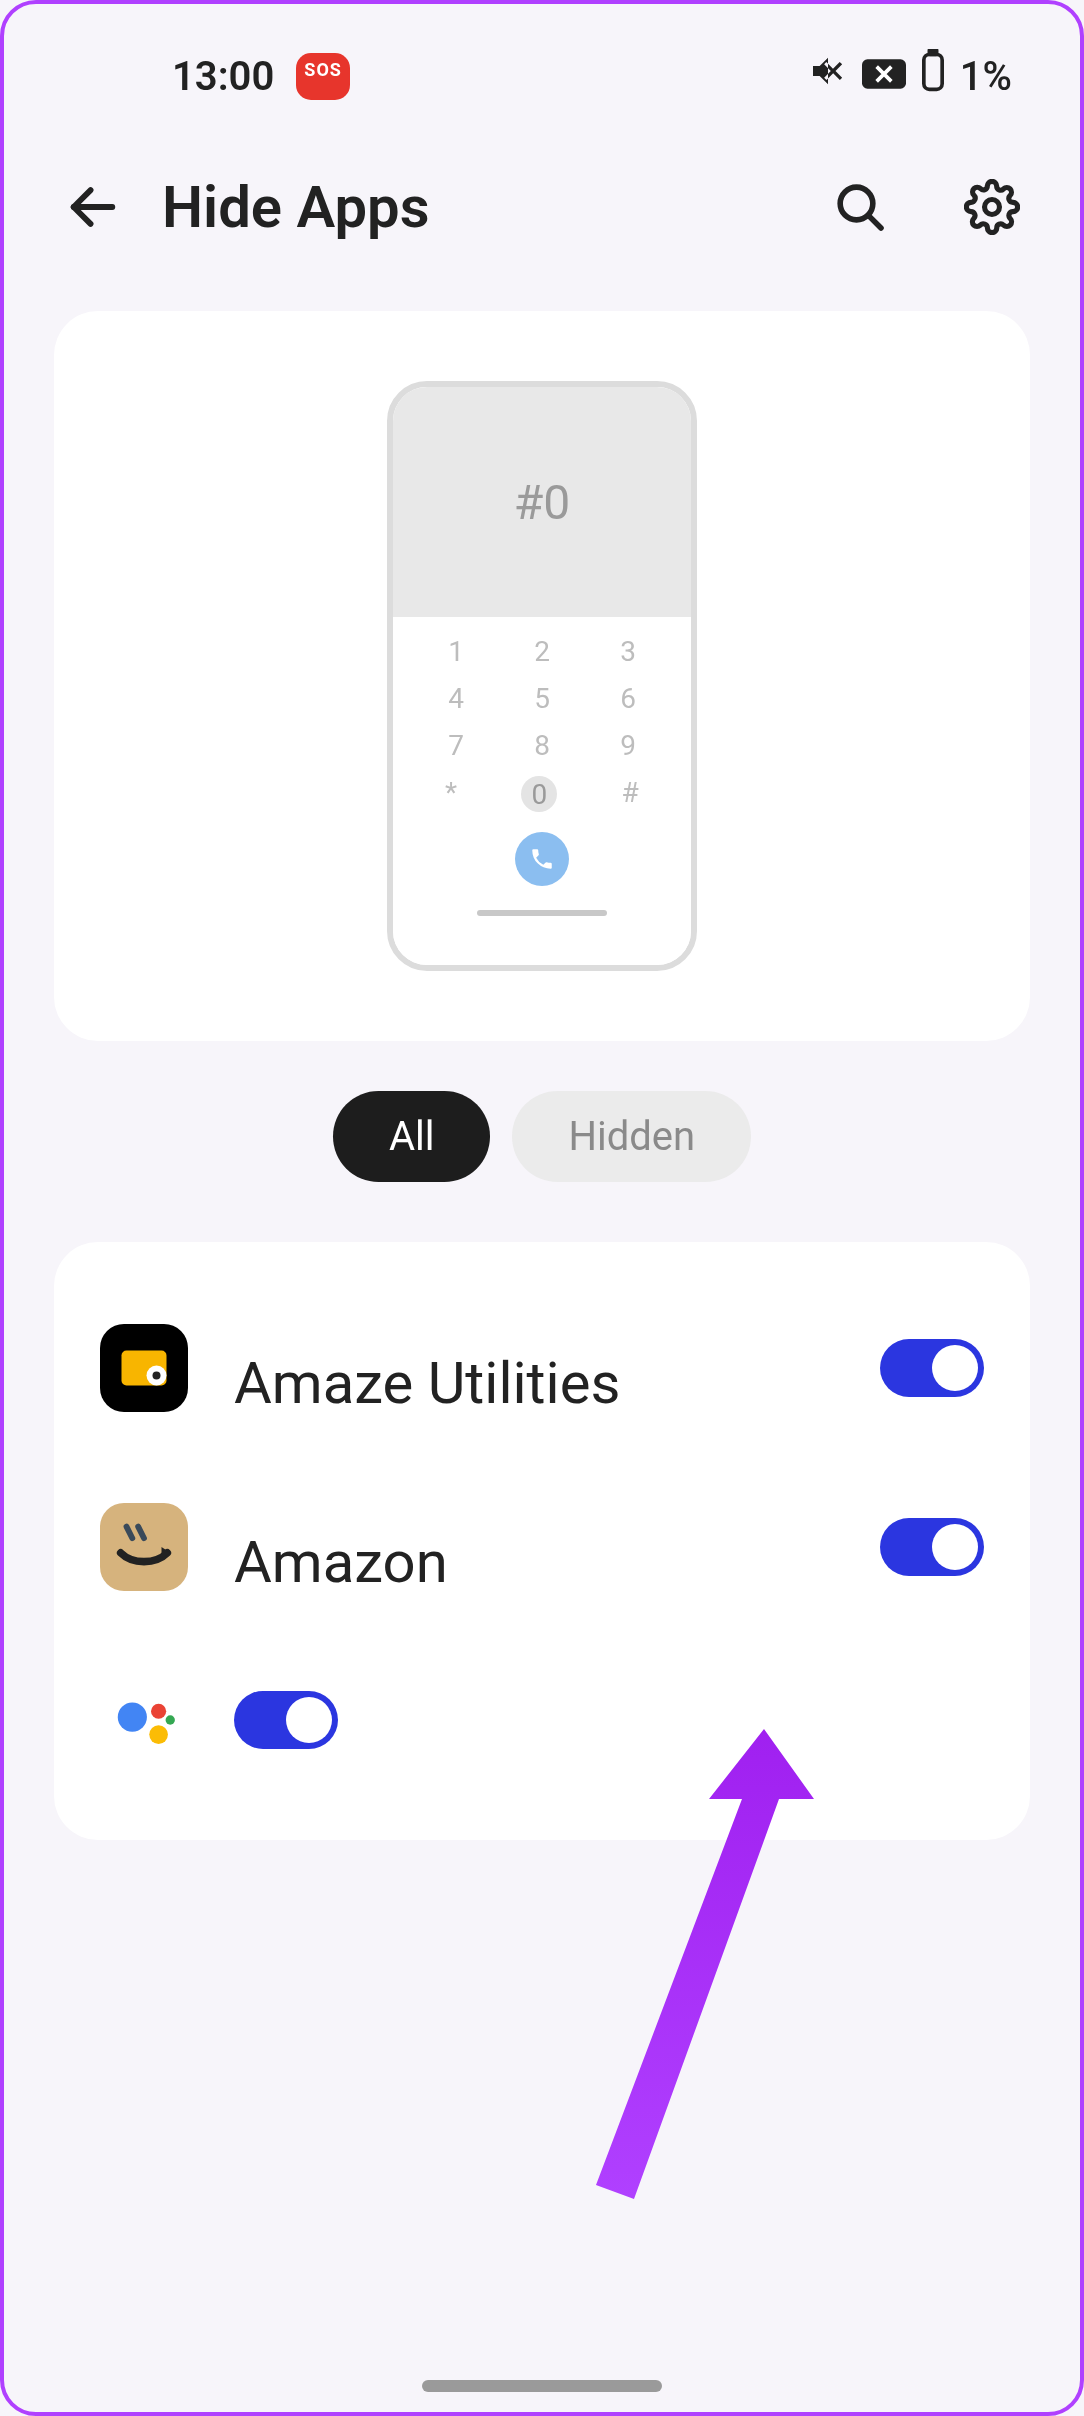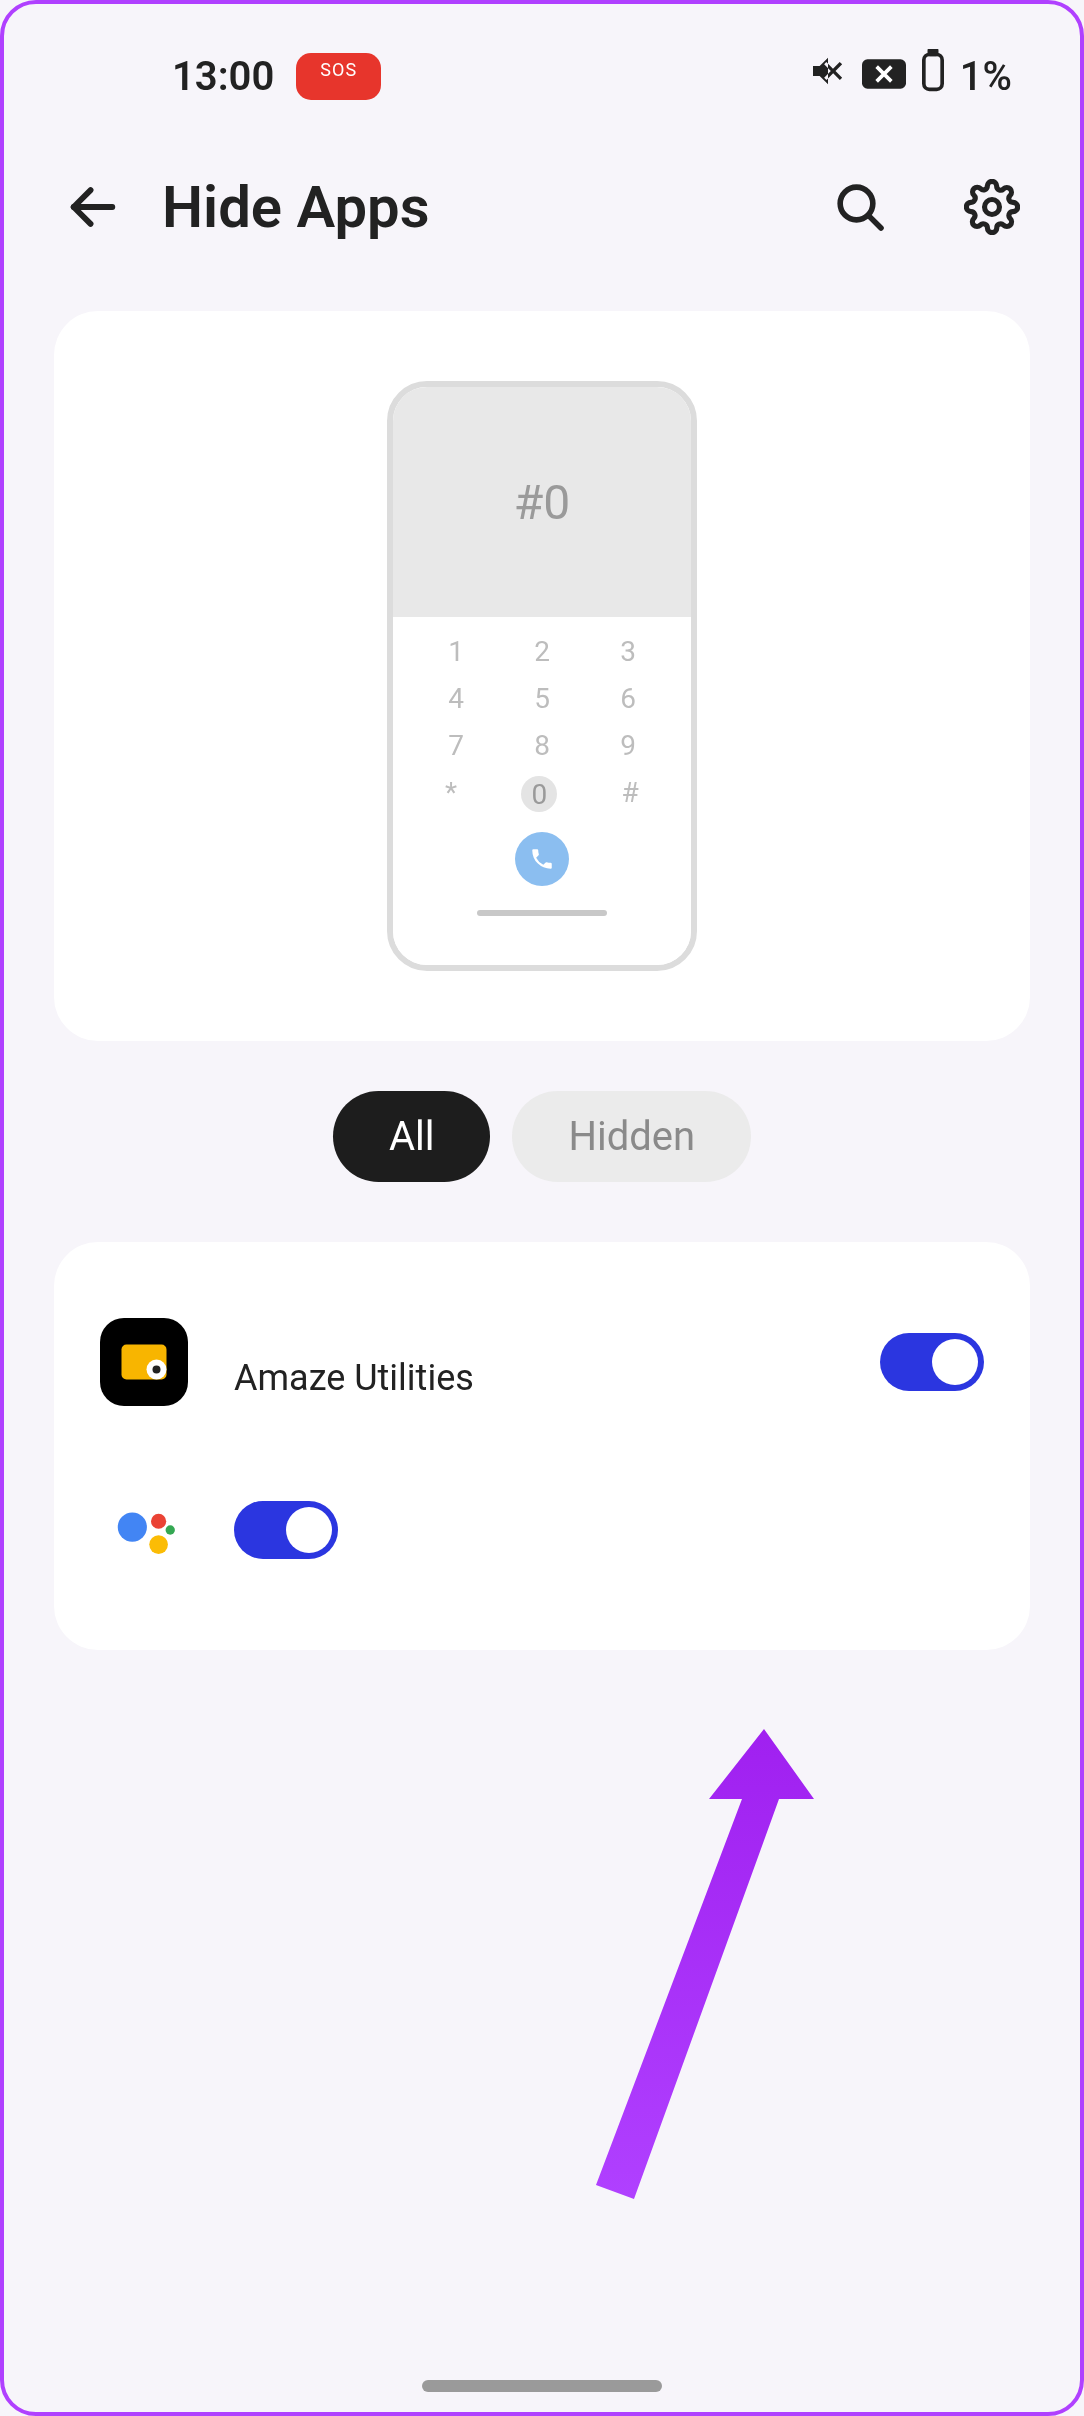--- a/index.html
+++ b/index.html
@@ -14,21 +14,21 @@
     }
     
     .status-bar{
       display:flex;align-items:center;justify-content:space-between;
       padding:45px 68px 10px 168px;
       font-size:40px;font-weight:600;color:#222;
     }
     .status-left{display:flex;gap:22px;}
     .sos-badge{
       background:#e7352c;border-radius:15px;color:#fff;
-      font-size:18px;font-weight:400;padding:6px 24px;letter-spacing:1px;
+      font-size:18px;font-weight:700;padding:6px 8px;letter-spacing:1px;
     }
     .status-right{display:flex;align-items:center;gap:14px;}
     .battery-txt{font-size:40px;font-weight:500;}
     
     .title-bar{
       display:flex;align-items:center;gap:40px;
       padding:60px 60px 30px 60px;
     }
     .back-btn{font-size:52px;line-height:1;color:#222;}
     .title{font-size:58px;font-weight:600;color:#222;flex:1;}
@@ -54,21 +54,21 @@
     }
     
     .seg-wrap{display:flex;justify-content:center;gap:22px;margin:50px 0 60px;}
     .seg{padding:22px 56px;border-radius:60px;font-size:40px;}
     .seg.active{background:#1d1d1d;color:#fff;}
     .seg.inactive{background:#ebebeb;color:#8a8a8a;}
     
     .list-card{margin:0 50px;background:#fff;border-radius:44px;padding:36px 46px;}
     .app-row{display:flex;align-items:center;gap:46px;padding:40px 0;}
     .app-icon{width:88px;height:88px;border-radius:24px;flex:0 0 88px;display:flex;align-items:center;justify-content:center;}
-    .app-name{flex:1;font-size:36px;color:#222;margin-top:31px;}
+    .app-name{flex:1;font-size:58px;color:#222;margin-top:31px;}
     .toggle{width:104px;height:58px;border-radius:40px;position:relative;flex:0 0 104px;}
     .toggle .knob{position:absolute;width:46px;height:46px;border-radius:50%;background:#fff;top:6px;}
     .toggle.on{background:#2b36e0;}
     .toggle.on .knob{right:6px;}
     .toggle.off{background:#dedede;}
     .toggle.off .knob{left:6px;}
     
     .arrow{position:absolute;left:570px;top:1725px;pointer-events:none;}
     
     .gesture{position:absolute;bottom:20px;left:50%;transform:translateX(-50%);width:240px;height:12px;background:#9a9a9a;border-radius:10px;}
@@ -180,20 +180,33 @@
           <circle cx="17" cy="15" r="4" fill="#fff"></circle>
           <circle cx="17" cy="15" r="1.6" fill="#222"></circle>
         </svg>
     </div>
     <span class="app-name">Amaze Utilities</span>
     <div class="toggle on">
         <div class="knob"></div>
       </div>
   </div>
 
+  <div class="app-row">
+    <div class="app-icon ic-amazon">
+      <svg width="70" height="70" viewBox="0 0 24 24">
+          <path d="M4 14c4 4 12 4 16 0" stroke="#222" stroke-width="2.6" fill="none" stroke-linecap="round"></path>
+          <path d="M18 12l3 2-3 2" fill="#222"></path>
+          <path d="M6 5l2 4M10 5l2 4" stroke="#3a4a5a" stroke-width="2" stroke-linecap="round"></path>
+        </svg>
+    </div>
+    <span class="app-name">Amazon</span>
+    <div class="toggle on">
+        <div class="knob"></div>
+      </div>
+  </div>
 
   <div class="app-row">
     <div class="app-icon ic-assist">
       <svg width="70" height="70" viewBox="0 0 24 24">
           <circle cx="8" cy="11" r="5" fill="#4285f4"></circle>
           <circle cx="17" cy="9" r="2.6" fill="#ea4335"></circle>
           <circle cx="17" cy="17" r="3.2" fill="#fbbc05"></circle>
           <circle cx="21" cy="12" r="1.6" fill="#34a853"></circle>
         </svg>
     </div>

